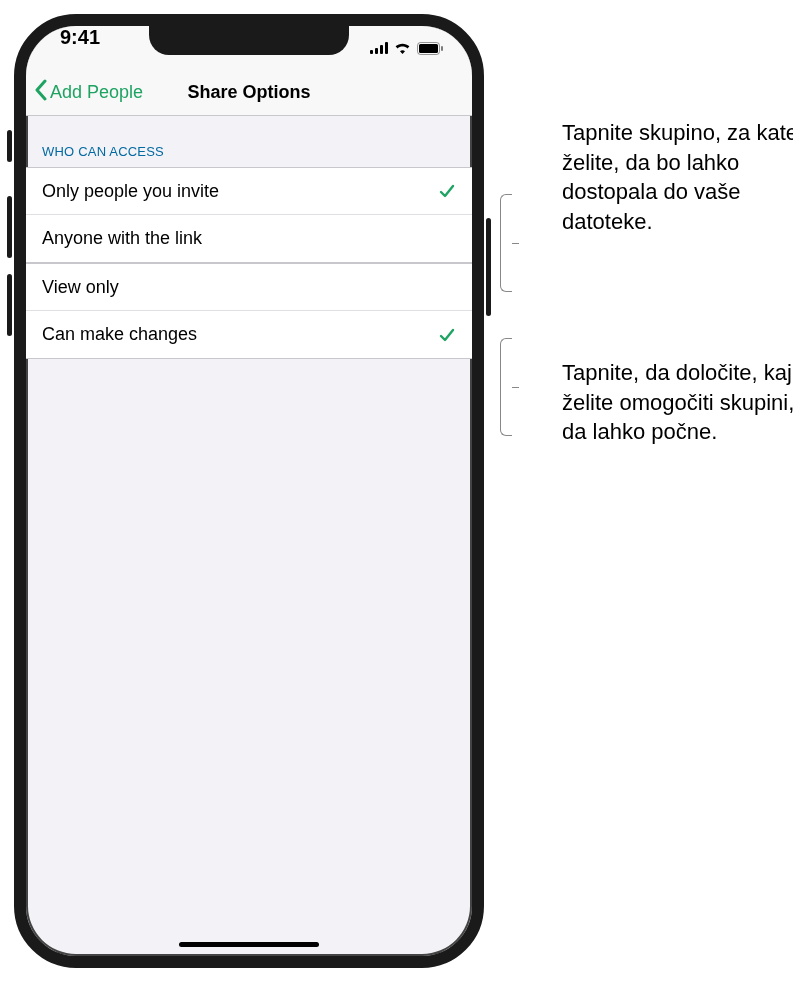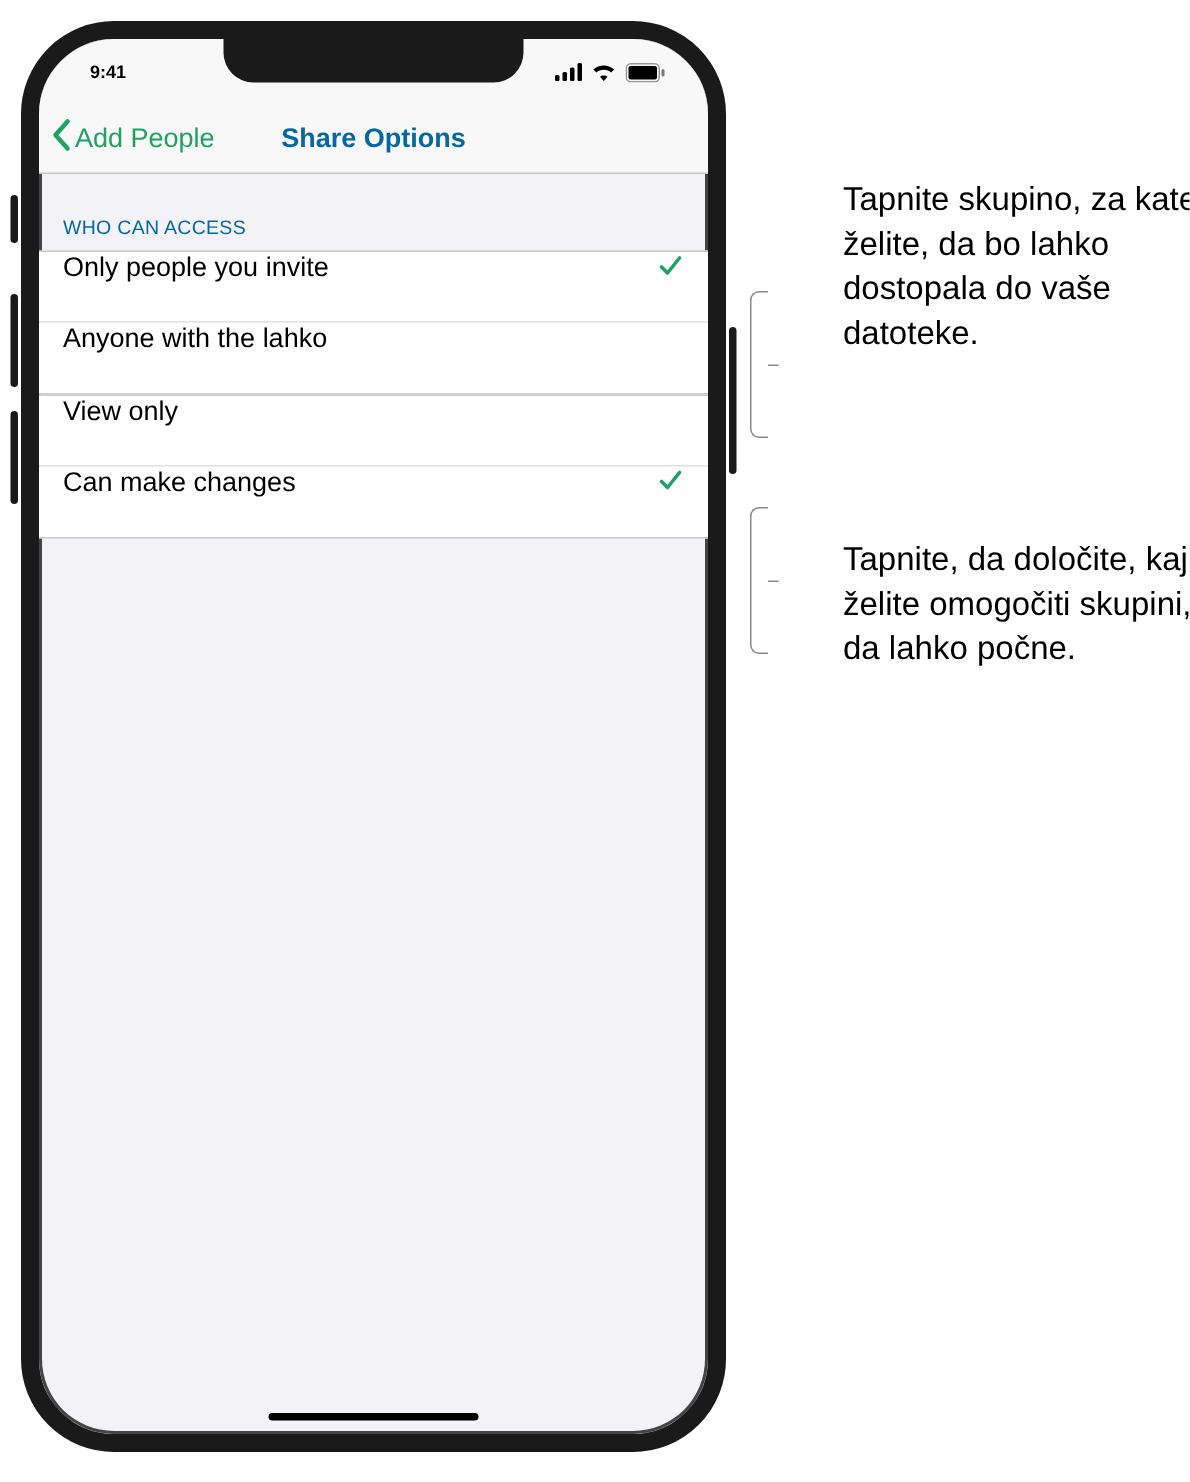--- a/index.html
+++ b/index.html
@@ -39,25 +39,24 @@
       width: 200px;
       height: 30px;
       background: #1a1a1a;
       border-bottom-left-radius: 20px;
       border-bottom-right-radius: 20px;
       z-index: 10;
     }
     .status-bar {
       height: 44px;
       display: flex;
-      align-items: center;
       justify-content: space-between;
       padding: 0 28px 0 34px;
       font-weight: 600;
-      font-size: 12px;
+      font-size: 20px;
       color: #000;
       background: #f8f8f9;
     }
     .status-right { display: flex; align-items: center; gap: 6px; }
     .signal-icon, .wifi-icon, .battery-icon { display: inline-flex; align-items: center; }
     .nav-bar {
       height: 46px;
       display: flex;
       align-items: center;
       background: #f8f8f9;
@@ -72,36 +71,37 @@
       padding-left: 8px;
       cursor: pointer;
     }
     .back-chevron { margin-right: 2px; }
     .nav-title {
       position: absolute;
       left: 50%;
       transform: translateX(-50%);
       font-size: 18px;
       font-weight: 600;
-      color: #0369a1;
+      color: #000000;
     }
     .section-header {
       font-size: 13px;
       color: #0369a1;
       letter-spacing: 0.2px;
       padding: 28px 16px 8px 16px;
       text-transform: uppercase;
     }
     .list {
       background: #fff;
       border-top: 0.5px solid #c8c8cc;
       border-bottom: 0.5px solid #c8c8cc;
     }
     .list-row {
       display: flex;
+      align-items: center;
       justify-content: space-between;
       min-height: 47px;
       padding: 0 16px;
       font-size: 18px;
       color: #000;
       cursor: pointer;
       border-bottom: 0.5px solid #e0e0e4;
     }
     .list-row:last-child { border-bottom: none; }
     .check { color: #1ea362; display: none; }
@@ -200,21 +200,21 @@
   <div class="list">
     <div class="list-row">
       <span>Only people you invite</span>
       <span class="check on">
         <svg width="18" height="18" viewBox="0 0 18 18">
             <path fill="none" stroke="#1ea362" stroke-width="2.4" stroke-linecap="round" stroke-linejoin="round" d="M3 10 L7 14 L15 4"></path>
           </svg>
       </span>
     </div>
     <div class="list-row">
-      <span>Anyone with the lahko</span>
+      <span>Anyone with the link</span>
 
     </div>
   </div>
 
   <div class="list">
     <div class="list-row">
       <span>View only</span>
 
     </div>
     <div class="list-row">

